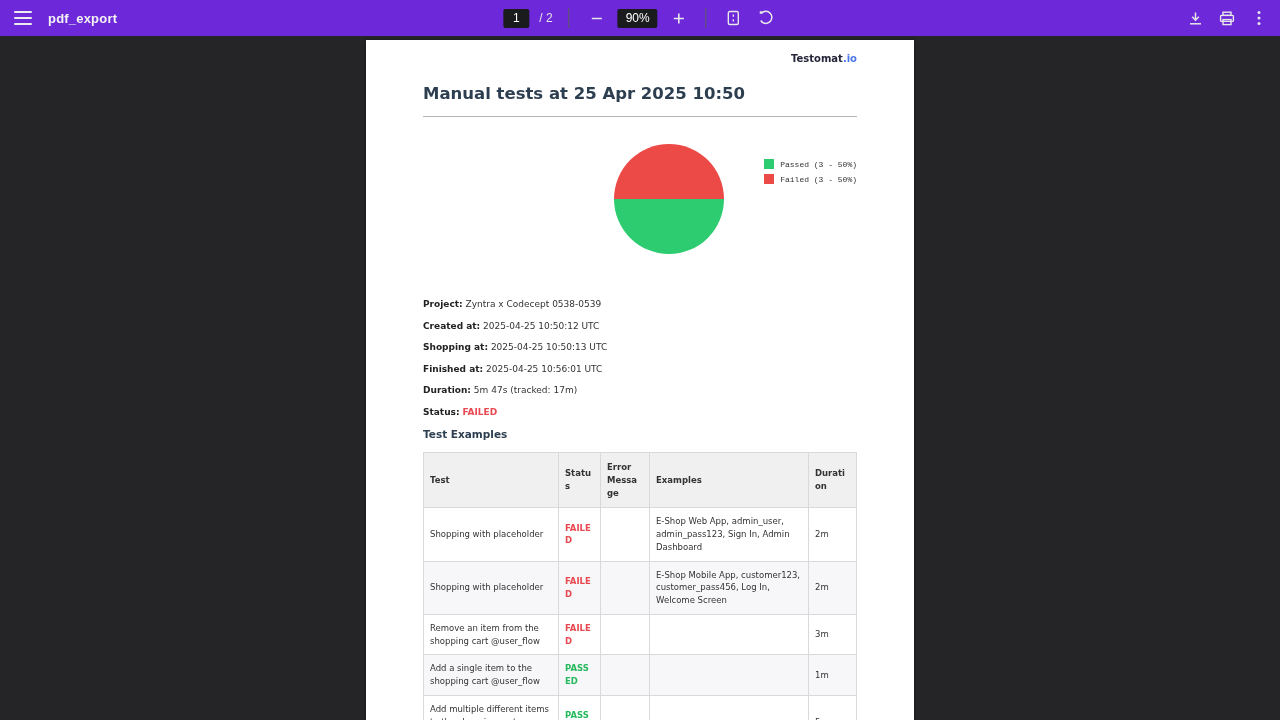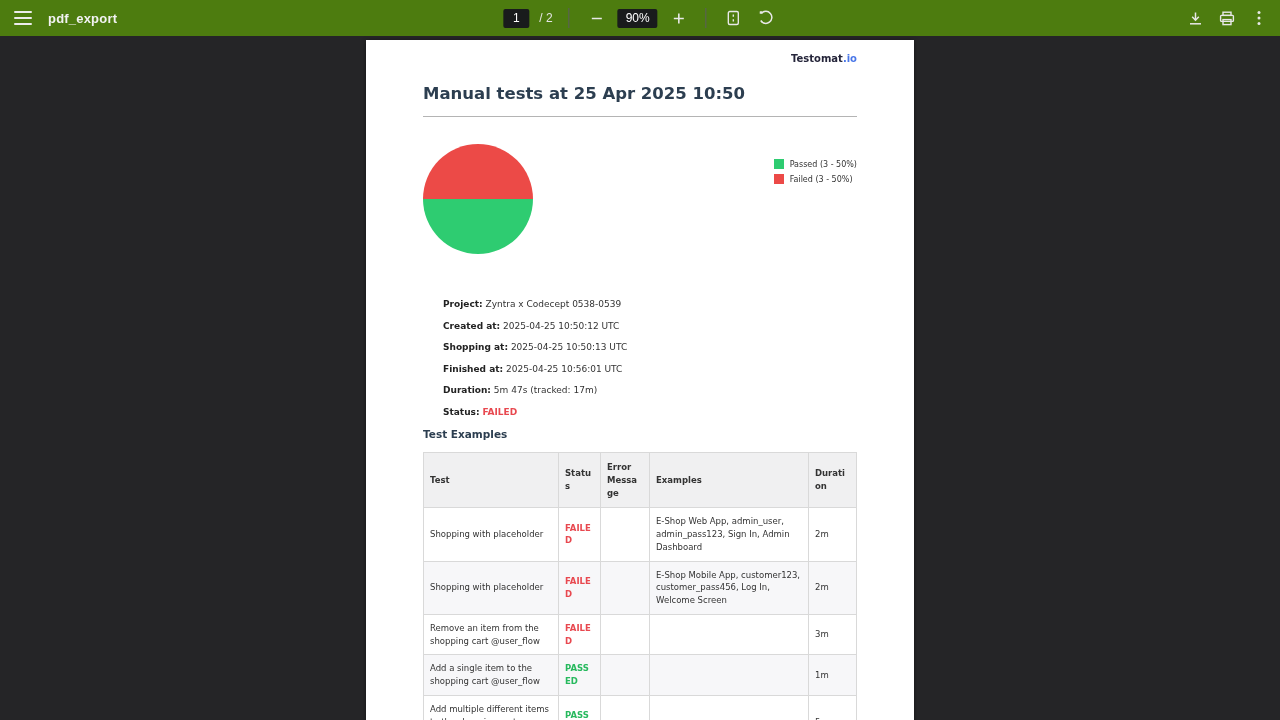--- a/index.html
+++ b/index.html
@@ -1,21 +1,21 @@
 <!DOCTYPE html>
 <html><head>
 <meta charset="utf-8">
 <style>
   * { margin:0; padding:0; box-sizing:border-box; }
   html,body { width:1280px; height:720px; overflow:hidden; }
   body { background:#252527; font-family:"Liberation Sans", sans-serif; }
 
   
   .toolbar {
-    height:36px; background:#4d7c0f; color:#e8e8e8;
+    height:36px; background:#6d28d9; color:#e8e8e8;
     display:flex; align-items:center; position:relative;
     -webkit-font-smoothing:antialiased;
   }
   .tb-left { display:flex; align-items:center; gap:16px; padding-left:14px; }
   .hamburger { width:18px; height:14px; display:flex; flex-direction:column;
     justify-content:space-between; cursor:pointer; }
   .hamburger span { display:block; height:2px; background:#ececec; border-radius:1px; }
   .tb-title { font-size:13px; font-weight:bold; color:#f2f2f2; letter-spacing:0.2px; }
 
   .tb-center { position:absolute; left:50%; top:0; height:36px; transform:translateX(-50%);
@@ -41,27 +41,27 @@
   .pdf-page {
     width:548px; margin:4px auto 0; background:#fff; min-height:700px;
     padding:13px 57px 40px; box-shadow:0 1px 4px rgba(0,0,0,0.5);
     font-family:"DejaVu Sans", sans-serif; color:#333;
   }
   .logo { font-size:10px; font-weight:bold; color:#25253a;text-align:right; }
   .logo .io { color:#4a77e8; }
   .doc-title { margin-top:20px; font-size:16.5px; font-weight:bold; color:#2c3e50; }
   .title-rule { border:none; border-top:1px solid #b4b4b4; margin-top:13px; }
 
-  .chart-row { margin-top:27px; display:flex; justify-content:space-between; align-items:flex-start; }
+  .chart-row { margin-top:27px; display:flex; justify-content:flex-end; align-items:flex-start;font-family:Liberation Mono, monospace; }
   .pie { width:110px; height:110px; border-radius:50%; }
   .legend { margin-left:40px; margin-top:15px; display:flex; flex-direction:column; gap:5px; }
   .legend-item { display:flex; align-items:center; gap:6px; font-size:8px; color:#333; }
   .legend-swatch { width:10px; height:10px; display:inline-block; }
 
-  .meta-block { margin-top:45px;margin-left:20px; }
+  .meta-block { margin-top:45px; }
   .meta { font-size:9px; margin-bottom:11.5px; color:#333; }
   .meta b { font-weight:bold; color:#222; }
   .status-text { font-weight:bold; }
 
   .section-heading { font-size:10.5px; font-weight:bold; color:#2c3e50; margin:9px 0 12px; }
 
   table.results { width:100%; border-collapse:collapse; table-layout:fixed; }
   .results th, .results td { border:1px solid #d9d9d9; font-size:8.5px; text-align:left;
     vertical-align:middle; padding:7px 6px; line-height:1.5; word-wrap:break-word; }
   .results th { background:#f0f0f1; font-weight:bold; color:#333; padding:8px 6px; }

